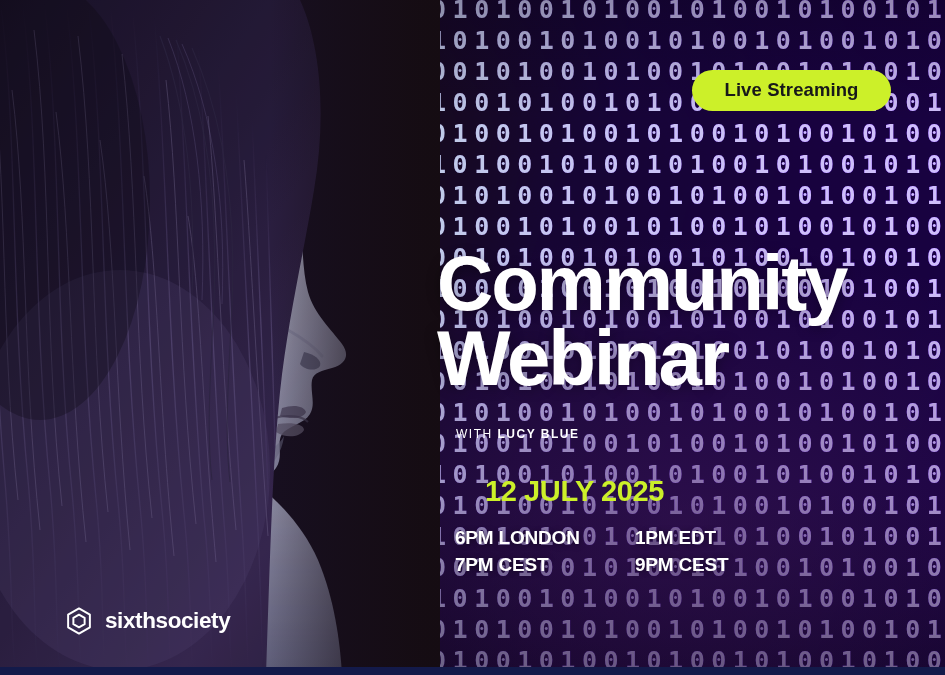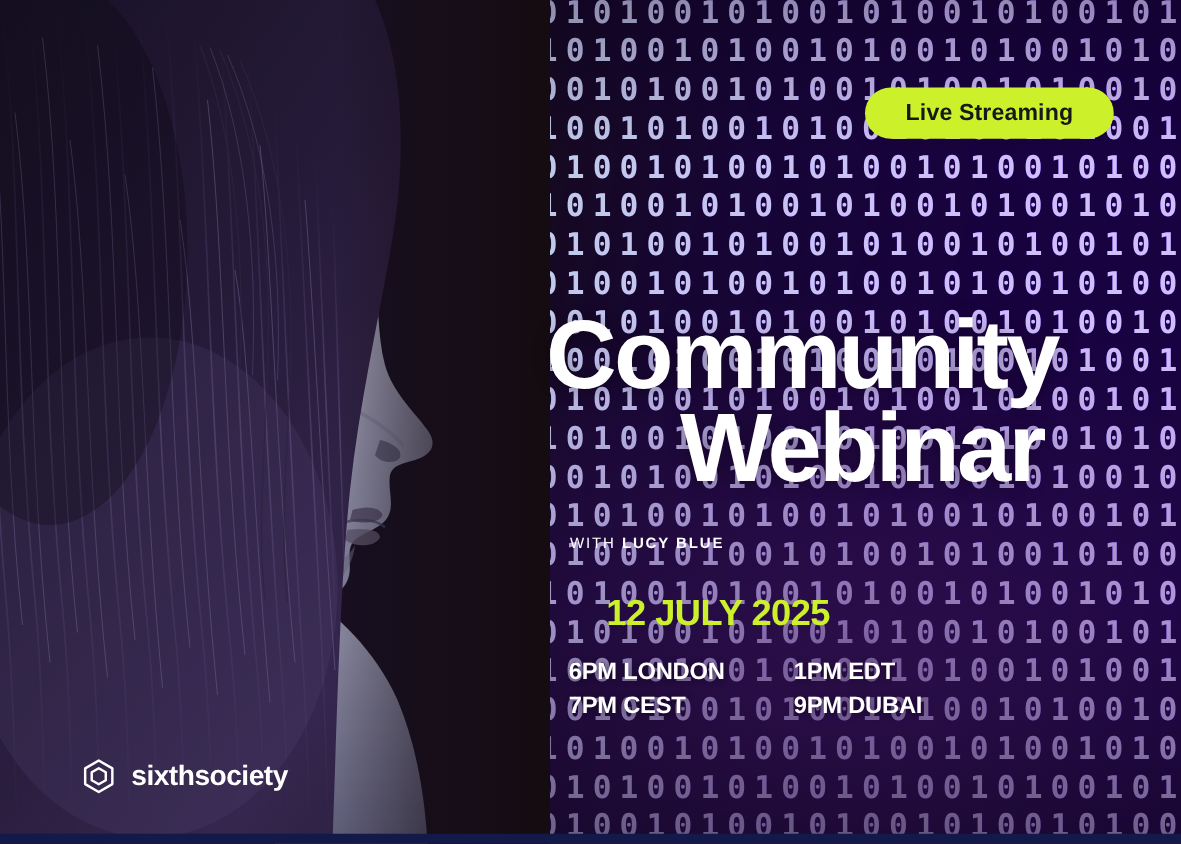--- a/index.html
+++ b/index.html
@@ -107,21 +107,21 @@
   }
   .headline .hl-line {
     display:block;
     color:#ffffff;
     font-size:78px;
     font-weight:700;
     line-height:0.93;
     letter-spacing:-2.2px;
     text-shadow:0 2px 14px rgba(0,0,0,0.35);
   }
-  .hl-line-2 { margin-top:2px;text-align:center; }
+  .hl-line-2 { margin-top:2px; }
 
   
   .presenter {
     position:absolute;
     left:456px; top:428px;
     font-size:12px;
     line-height:1;
     color:#ffffff;
     letter-spacing:1.5px;
     white-space:nowrap;
@@ -181,21 +181,21 @@
   .bottom-strip {
     position:absolute;
     left:0; bottom:0;
     width:945px; height:8px;
     background:#131a4a;
   }
 </style>
 </head>
 <body>
 
-<div id="poster" style="background: #b91c1c;">
+<div id="poster" style="background: #6d28d9;">
 
   <div class="binary-bg">
     <div class="binary-rows" id="binary-rows">
         <span class="brow">0101001010010100101001010010100101001010010100101</span>
         <span class="brow">1010010100101001010010100101001010010100101001010</span>
         <span class="brow">0010100101001010010100101001010010100101001010010</span>
         <span class="brow">1001010010100101001010010100101001010010100101001</span>
         <span class="brow">0100101001010010100101001010010100101001010010100</span>
         <span class="brow">1010010100101001010010100101001010010100101001010</span>
         <span class="brow">0101001010010100101001010010100101001010010100101</span>
@@ -372,21 +372,21 @@
 
   <div class="event-date" id="event-date" style="color: rgb(204, 240, 41); margin-left: 30px;">12 JULY 2025</div>
 
   <div class="times" id="times">
       <div class="time-row">
         <span class="time-cell col-a">6PM LONDON</span>
         <span class="time-cell col-b">1PM EDT</span>
       </div>
       <div class="time-row">
         <span class="time-cell col-a">7PM CEST</span>
-        <span class="time-cell col-b">9PM DUBAI</span>
+        <span class="time-cell col-b">9PM CEST</span>
       </div>
     </div>
 
   <div class="logo">
     <svg class="logo-mark" viewBox="0 0 32 32">
       <path d="M16 2.6 L27.6 9.3 L27.6 22.7 L16 29.4 L4.4 22.7 L4.4 9.3 Z" fill="none" stroke="#ffffff" stroke-width="2.1" stroke-linejoin="round"></path>
       <path d="M16 9.2 L22 12.6 L22 19.4 L16 22.8 L10 19.4 L10 12.6 Z" fill="none" stroke="#ffffff" stroke-width="2.1" stroke-linejoin="round"></path>
     </svg>
     <span class="logo-word">sixthsociety</span>
   </div>

